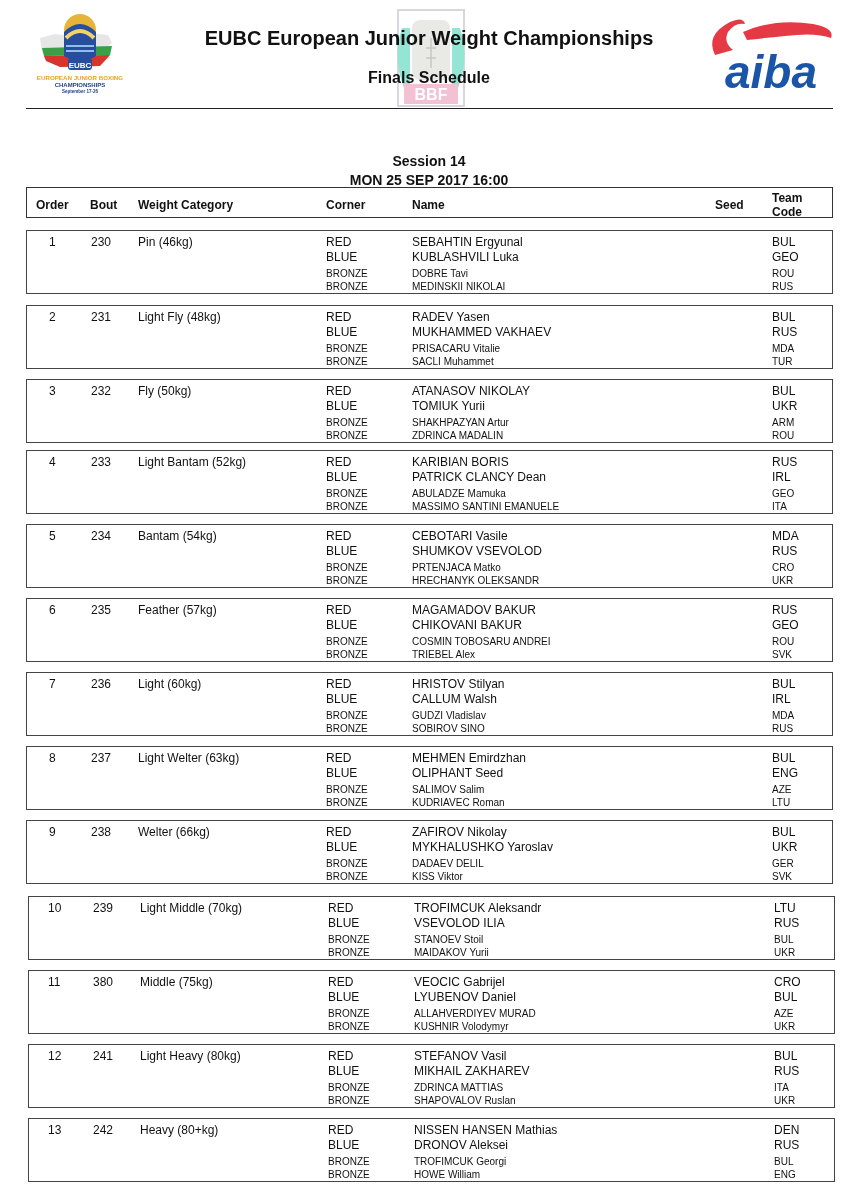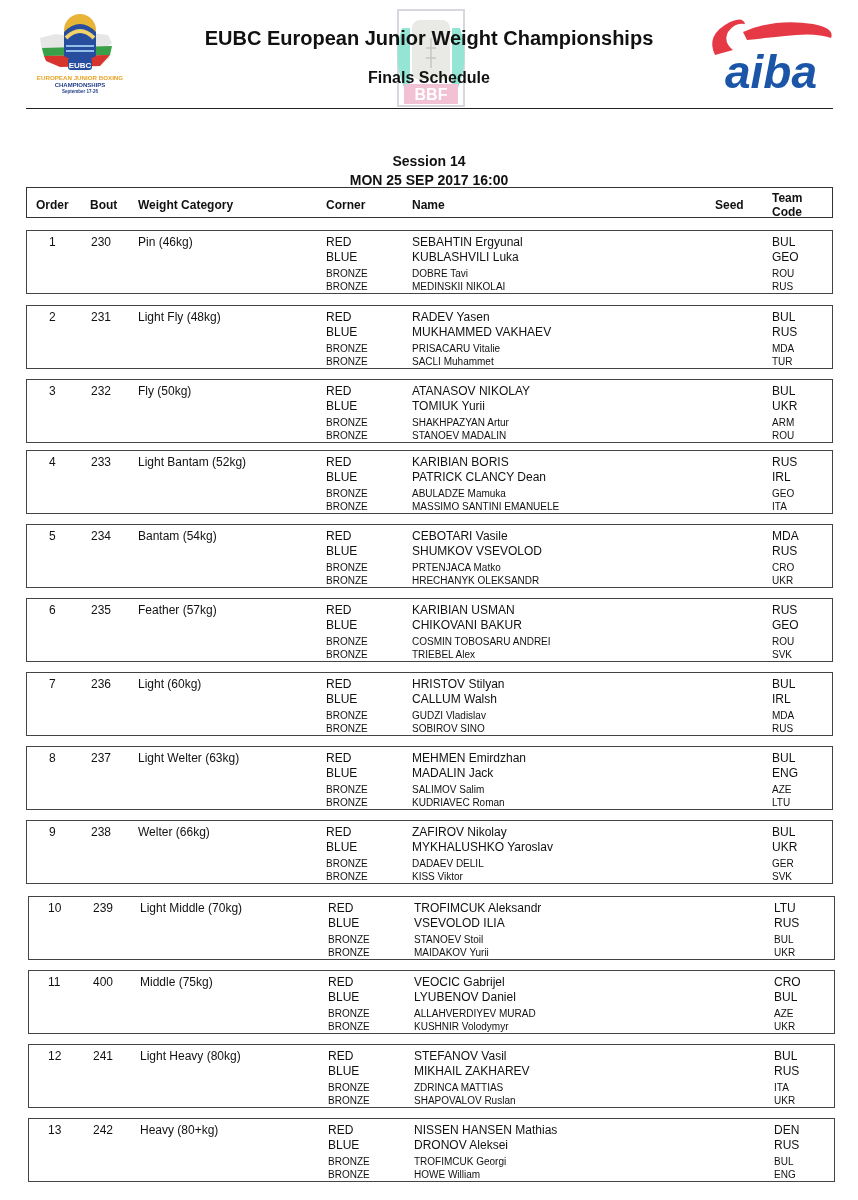--- a/index.html
+++ b/index.html
@@ -134,21 +134,21 @@
 
     <span style="left:299px; top:19px">BLUE</span>
     <span style="left:385px; top:19px">TOMIUK Yurii</span>
     <span style="left:745px; top:19px">UKR</span>
 
     <span class="small" style="left:299px; top:37px">BRONZE</span>
     <span class="small" style="left:385px; top:37px">SHAKHPAZYAN Artur</span>
     <span class="small" style="left:745px; top:37px">ARM</span>
 
     <span class="small" style="left:299px; top:50px">BRONZE</span>
-    <span class="small" style="left:385px; top:50px">STANOEV MADALIN</span>
+    <span class="small" style="left:385px; top:50px">ZDRINCA MADALIN</span>
     <span class="small" style="left:745px; top:50px">ROU</span>
   </div>
     <div class="abs bout" style="top: 450px; left: 26px;">
     <span class="order" style="left:22px; top:4px">4</span>
     <span style="left:64px; top:4px">233</span>
     <span style="left:111px; top:4px">Light Bantam (52kg)</span>
 
     <span style="left:299px; top:4px">RED</span>
     <span style="left:385px; top:4px">KARIBIAN BORIS</span>
     <span style="left:745px; top:4px">RUS</span>
@@ -185,21 +185,21 @@
     <span class="small" style="left:299px; top:50px">BRONZE</span>
     <span class="small" style="left:385px; top:50px">HRECHANYK OLEKSANDR</span>
     <span class="small" style="left:745px; top:50px">UKR</span>
   </div>
     <div class="abs bout" style="top: 598px; left: 26px;">
     <span class="order" style="left:22px; top:4px">6</span>
     <span style="left:64px; top:4px">235</span>
     <span style="left:111px; top:4px">Feather (57kg)</span>
 
     <span style="left:299px; top:4px">RED</span>
-    <span style="left:385px; top:4px">KARIBIAN USMAN</span>
+    <span style="left:385px; top:4px">MAGAMADOV BAKUR</span>
     <span style="left:745px; top:4px">RUS</span>
 
     <span style="left:299px; top:19px">BLUE</span>
     <span style="left:385px; top:19px">CHIKOVANI BAKUR</span>
     <span style="left:745px; top:19px">GEO</span>
 
     <span class="small" style="left:299px; top:37px">BRONZE</span>
     <span class="small" style="left:385px; top:37px">COSMIN TOBOSARU ANDREI</span>
     <span class="small" style="left:745px; top:37px">ROU</span>
 
@@ -231,21 +231,21 @@
     <div class="abs bout" style="top: 746px; left: 26px;">
     <span class="order" style="left:22px; top:4px">8</span>
     <span style="left:64px; top:4px">237</span>
     <span style="left:111px; top:4px">Light Welter (63kg)</span>
 
     <span style="left:299px; top:4px">RED</span>
     <span style="left:385px; top:4px">MEHMEN Emirdzhan</span>
     <span style="left:745px; top:4px">BUL</span>
 
     <span style="left:299px; top:19px">BLUE</span>
-    <span style="left:385px; top:19px">MADALIN Jack</span>
+    <span style="left:385px; top:19px">OLIPHANT Seed</span>
     <span style="left:745px; top:19px">ENG</span>
 
     <span class="small" style="left:299px; top:37px">BRONZE</span>
     <span class="small" style="left:385px; top:37px">SALIMOV Salim</span>
     <span class="small" style="left:745px; top:37px">AZE</span>
 
     <span class="small" style="left:299px; top:50px">BRONZE</span>
     <span class="small" style="left:385px; top:50px">KUDRIAVEC Roman</span>
     <span class="small" style="left:745px; top:50px">LTU</span>
   </div>
@@ -286,21 +286,21 @@
     <span class="small" style="left:299px; top:37px">BRONZE</span>
     <span class="small" style="left:385px; top:37px">STANOEV Stoil</span>
     <span class="small" style="left:745px; top:37px">BUL</span>
 
     <span class="small" style="left:299px; top:50px">BRONZE</span>
     <span class="small" style="left:385px; top:50px">MAIDAKOV Yurii</span>
     <span class="small" style="left:745px; top:50px">UKR</span>
   </div>
     <div class="abs bout" style="top: 970px; left: 28px;">
     <span class="order" style="left: 19px; top: 4px;">11</span>
-    <span style="left:64px; top:4px">400</span>
+    <span style="left:64px; top:4px">380</span>
     <span style="left:111px; top:4px">Middle (75kg)</span>
 
     <span style="left:299px; top:4px">RED</span>
     <span style="left:385px; top:4px">VEOCIC Gabrijel</span>
     <span style="left:745px; top:4px">CRO</span>
 
     <span style="left:299px; top:19px">BLUE</span>
     <span style="left:385px; top:19px">LYUBENOV Daniel</span>
     <span style="left:745px; top:19px">BUL</span>
 

